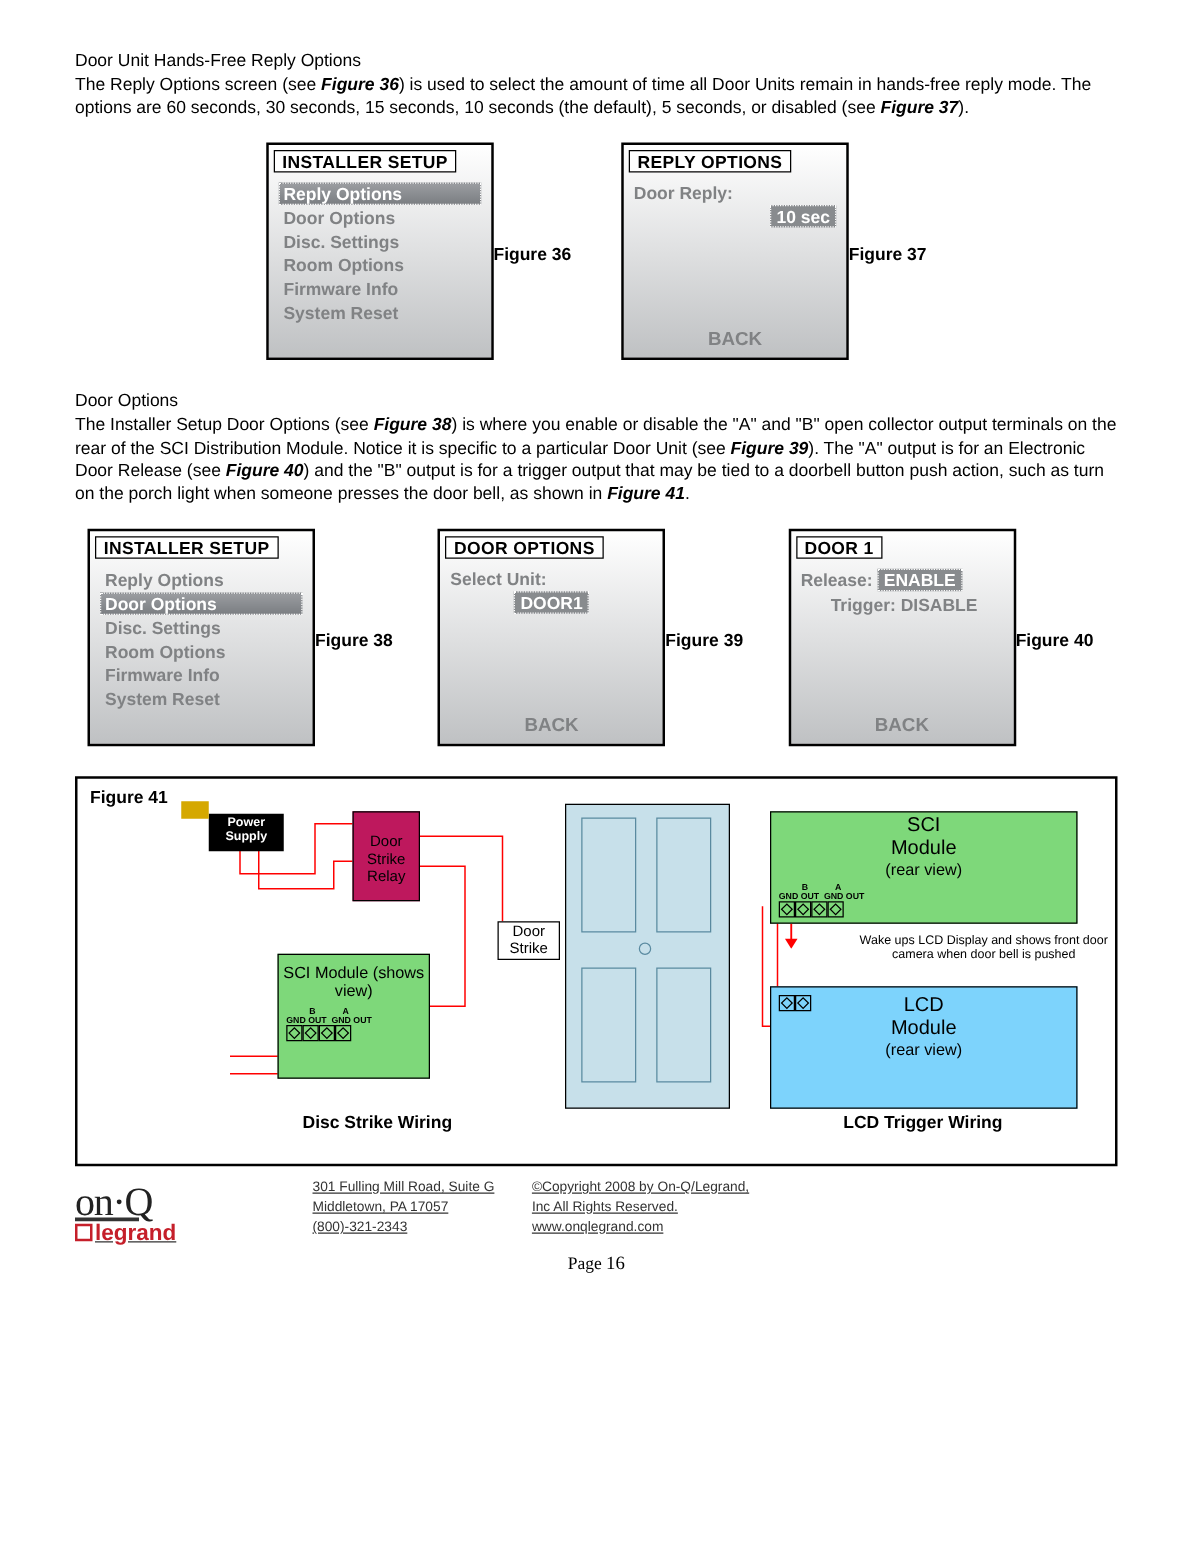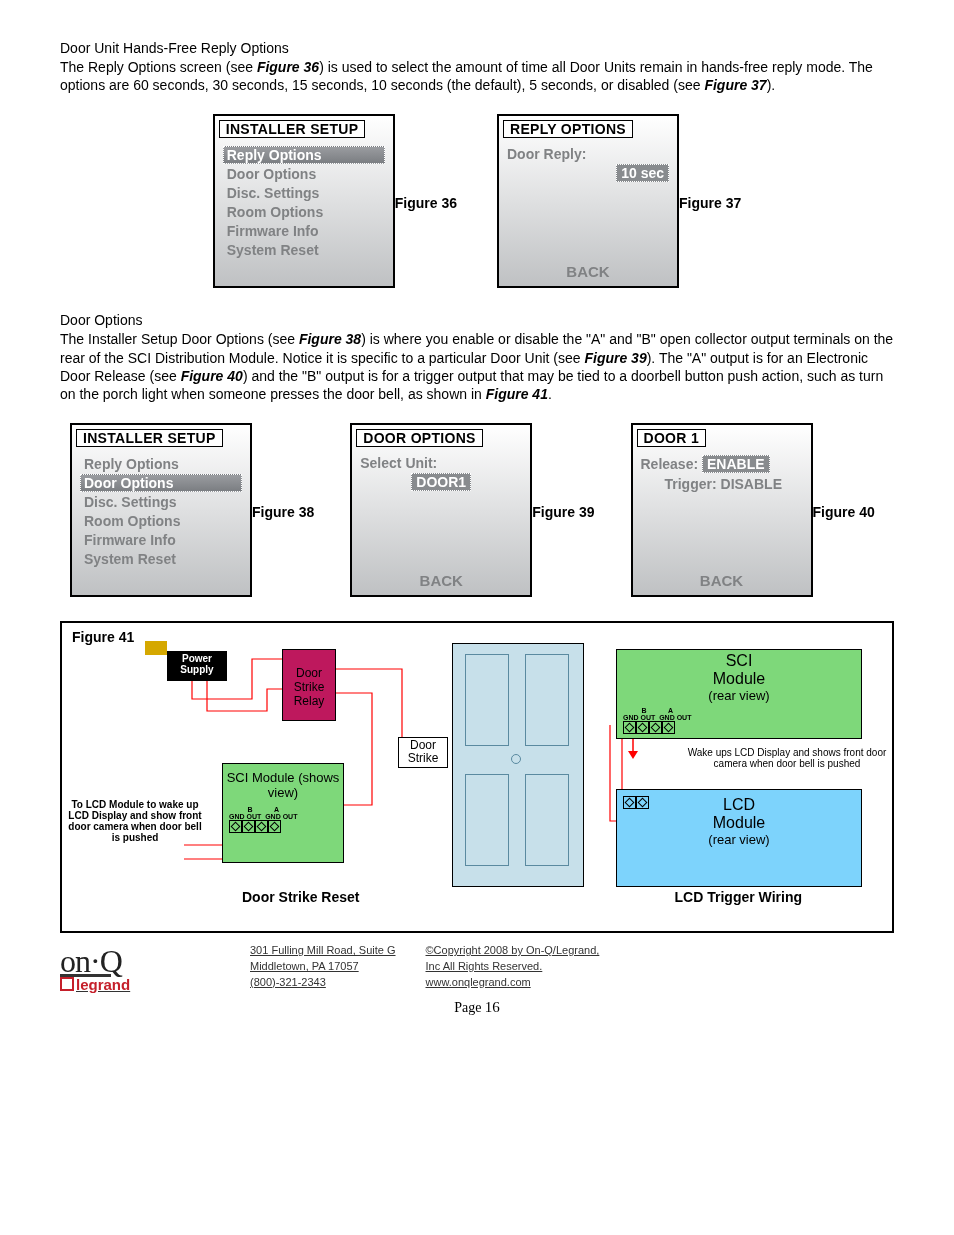--- a/index.html
+++ b/index.html
@@ -63,21 +63,21 @@
   .terminals { position:absolute; font-size:8px; font-weight:bold; text-align:center;}
   .term-row { display:flex; gap:0;}
   .term-hole { width:11px; height:11px; border:1px solid #000; display:flex; align-items:center; justify-content:center;}
   .term-hole::after { content:""; width:5px; height:5px; border:1px solid #000; transform:rotate(45deg);}
   .sub-captions { display:flex; justify-content:space-between; font-weight:bold; padding: 0 80px 0 170px;}
 
   
   .footer { display:flex; align-items:flex-start; gap:30px; margin-top:10px; font-size:11px; color:#333;text-decoration:underline;}
   .logo { width:120px; }
   .onq { font-family:"Times New Roman",serif; font-size:32px; color:#222; letter-spacing:-1px;}
-  .legrand { font-size:15px; font-weight:bold; color:#c51f2a; margin-top:-4px;}
+  .legrand { font-size:18px; font-weight:bold; color:#c51f2a; margin-top:-4px;}
   .legrand .sq { display:inline-block; width:10px; height:10px; border:2px solid #c51f2a; margin-right:2px; vertical-align:-1px;}
   .foot-col { line-height:1.45;}
   .page-num { text-align:center; font-family:"Times New Roman",serif; font-size:14px; margin-top:6px;}
 
   
   .wire { position:absolute; }
   .wire line, .wire polyline { stroke:#ff0000; stroke-width:1.2; fill:none;}
   .arrow-note { position:absolute; }
 </style>
 </head>
@@ -201,21 +201,20 @@
       <div class="terminals" style="left:6px; top:42px;">
         <div style="white-space:pre; font-size:7px;">B&nbsp;&nbsp;&nbsp;&nbsp;&nbsp;&nbsp;&nbsp;&nbsp;&nbsp;&nbsp;&nbsp;A<br>GND&nbsp;OUT&nbsp;&nbsp;GND&nbsp;OUT</div>
         <div class="term-row">
             <div class="term-hole"></div>
             <div class="term-hole"></div>
             <div class="term-hole"></div>
             <div class="term-hole"></div>
           </div>
       </div>
     </div>
-    <div class="blk lcd-note-left">To LCD Module to wake up LCD Display and show front door camera when door bell is pushed</div>
 
     <div class="blk sci-right">
       <div>SCI</div>
       <div>Module</div>
       <div style="font-size:13px;">(rear view)</div>
       <div class="terminals" style="left:6px; bottom:4px;">
         <div style="white-space:pre; font-size:7px;">B&nbsp;&nbsp;&nbsp;&nbsp;&nbsp;&nbsp;&nbsp;&nbsp;&nbsp;&nbsp;&nbsp;A<br>GND&nbsp;OUT&nbsp;&nbsp;GND&nbsp;OUT</div>
         <div class="term-row">
             <div class="term-hole"></div>
             <div class="term-hole"></div>
@@ -238,21 +237,21 @@
       <div style="font-size:13px;">(rear view)</div>
       <div class="terminals" style="left:6px; top:6px;">
         <div class="term-row">
             <div class="term-hole"></div>
             <div class="term-hole"></div>
           </div>
       </div>
     </div>
   </div>
   <div class="sub-captions">
-    <span>Door Strike Reset</span>
+    <span>Disc Strike Wiring</span>
     <span>LCD Trigger Wiring</span>
   </div>
 </div>
 
 <div class="footer">
   <div class="logo">
     <div class="onq">on·Q</div>
     <div class="legrand"><span class="sq"></span><span>legrand</span></div>
   </div>
   <div class="foot-col" style="margin-left:40px;">

